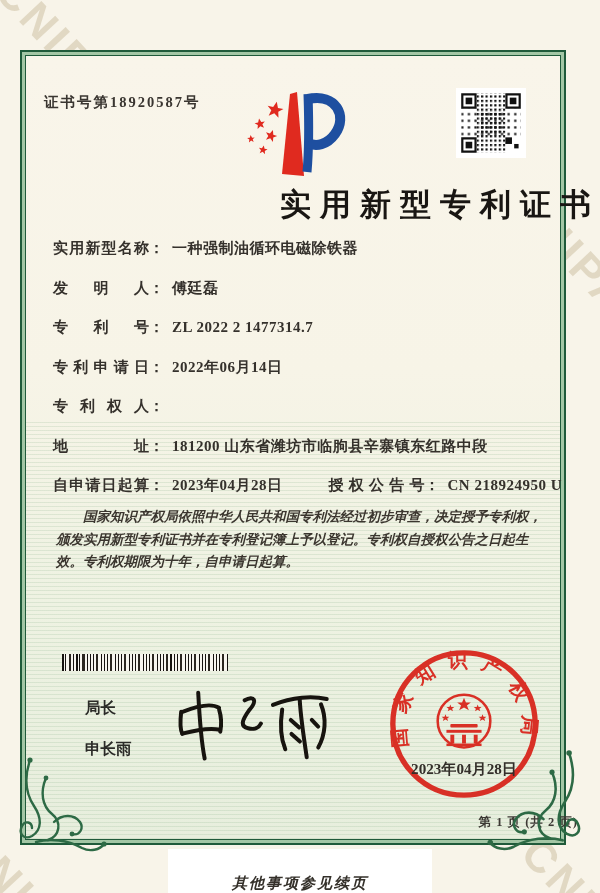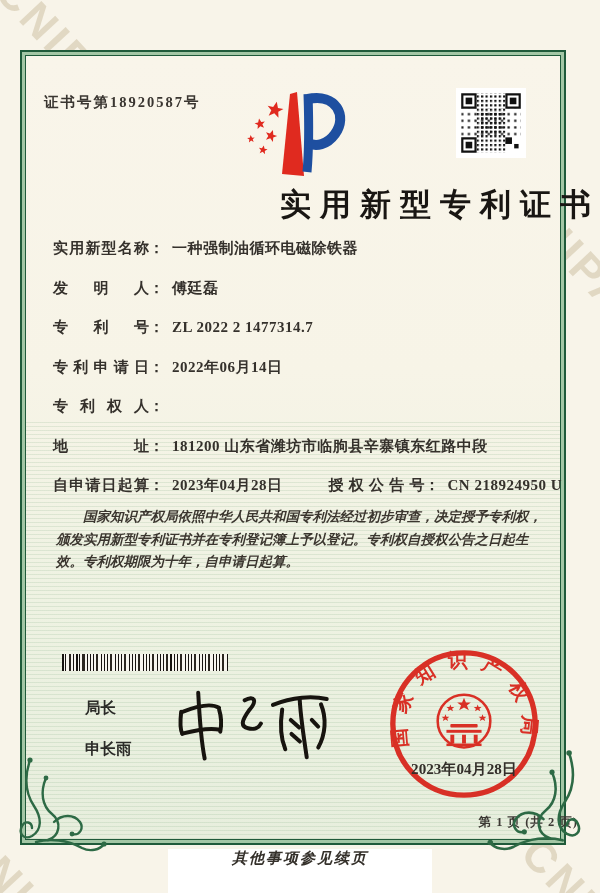--- a/index.html
+++ b/index.html
@@ -57,21 +57,21 @@
 
   
   .orn{position:absolute;z-index:5;}
   .orn-left{left:16px;top:756px;}
   .orn-right{left:486px;top:748px;transform:scaleX(-1);}
 
   
   .page-foot{position:absolute;left:20px;width:546px;top:814px;text-align:right;z-index:3;
              font-size:12.5px;color:#3c3834;font-weight:600;letter-spacing:1px;padding-left:12px;}
   .cont-strip{position:absolute;left:168px;top:849px;width:264px;height:44px;background:#ffffff;z-index:6;
-              display:flex;align-items:flex-start;justify-content:center;}
+              display:flex;align-items:flex-end;justify-content:center;}
   .cont-text{font-style:italic;font-size:15px;font-weight:600;letter-spacing:2px;color:#34302a;}
 </style>
 </head>
 <body>
 
 <div id="page">
 
   <div class="wm" style="left:22px;top:-34px;">CNIPA</div>
   <div class="wm" style="left:150px;top:88px;">CNIPA</div>
   <div class="wm" style="left:536px;top:178px;">CNIPA</div>

